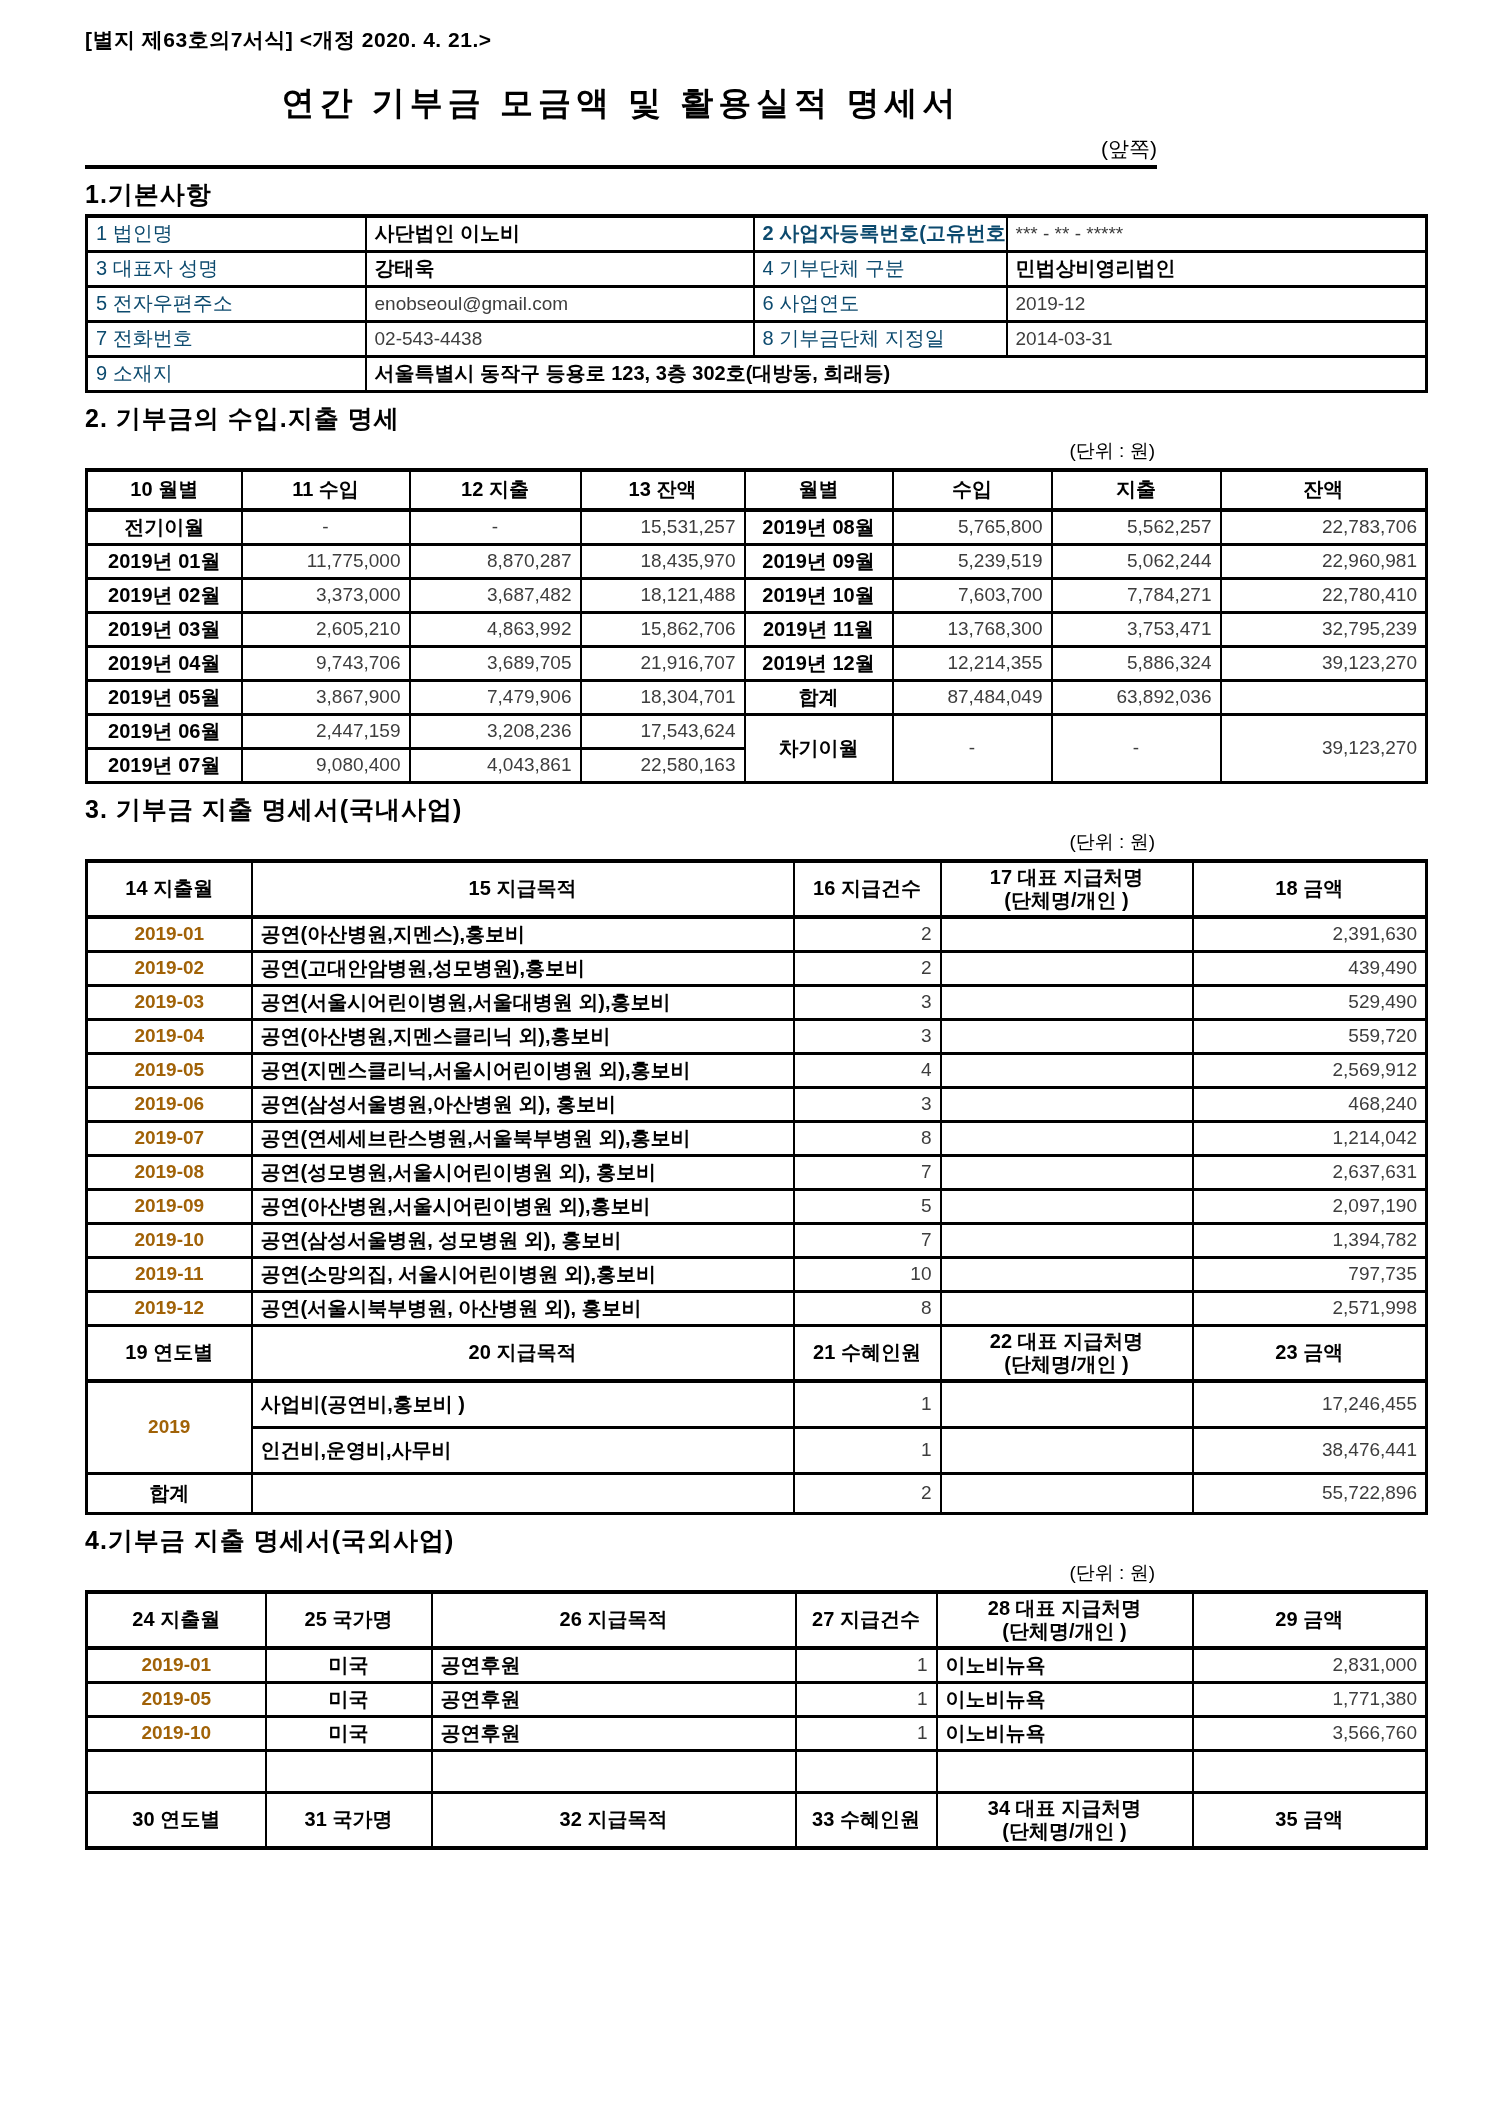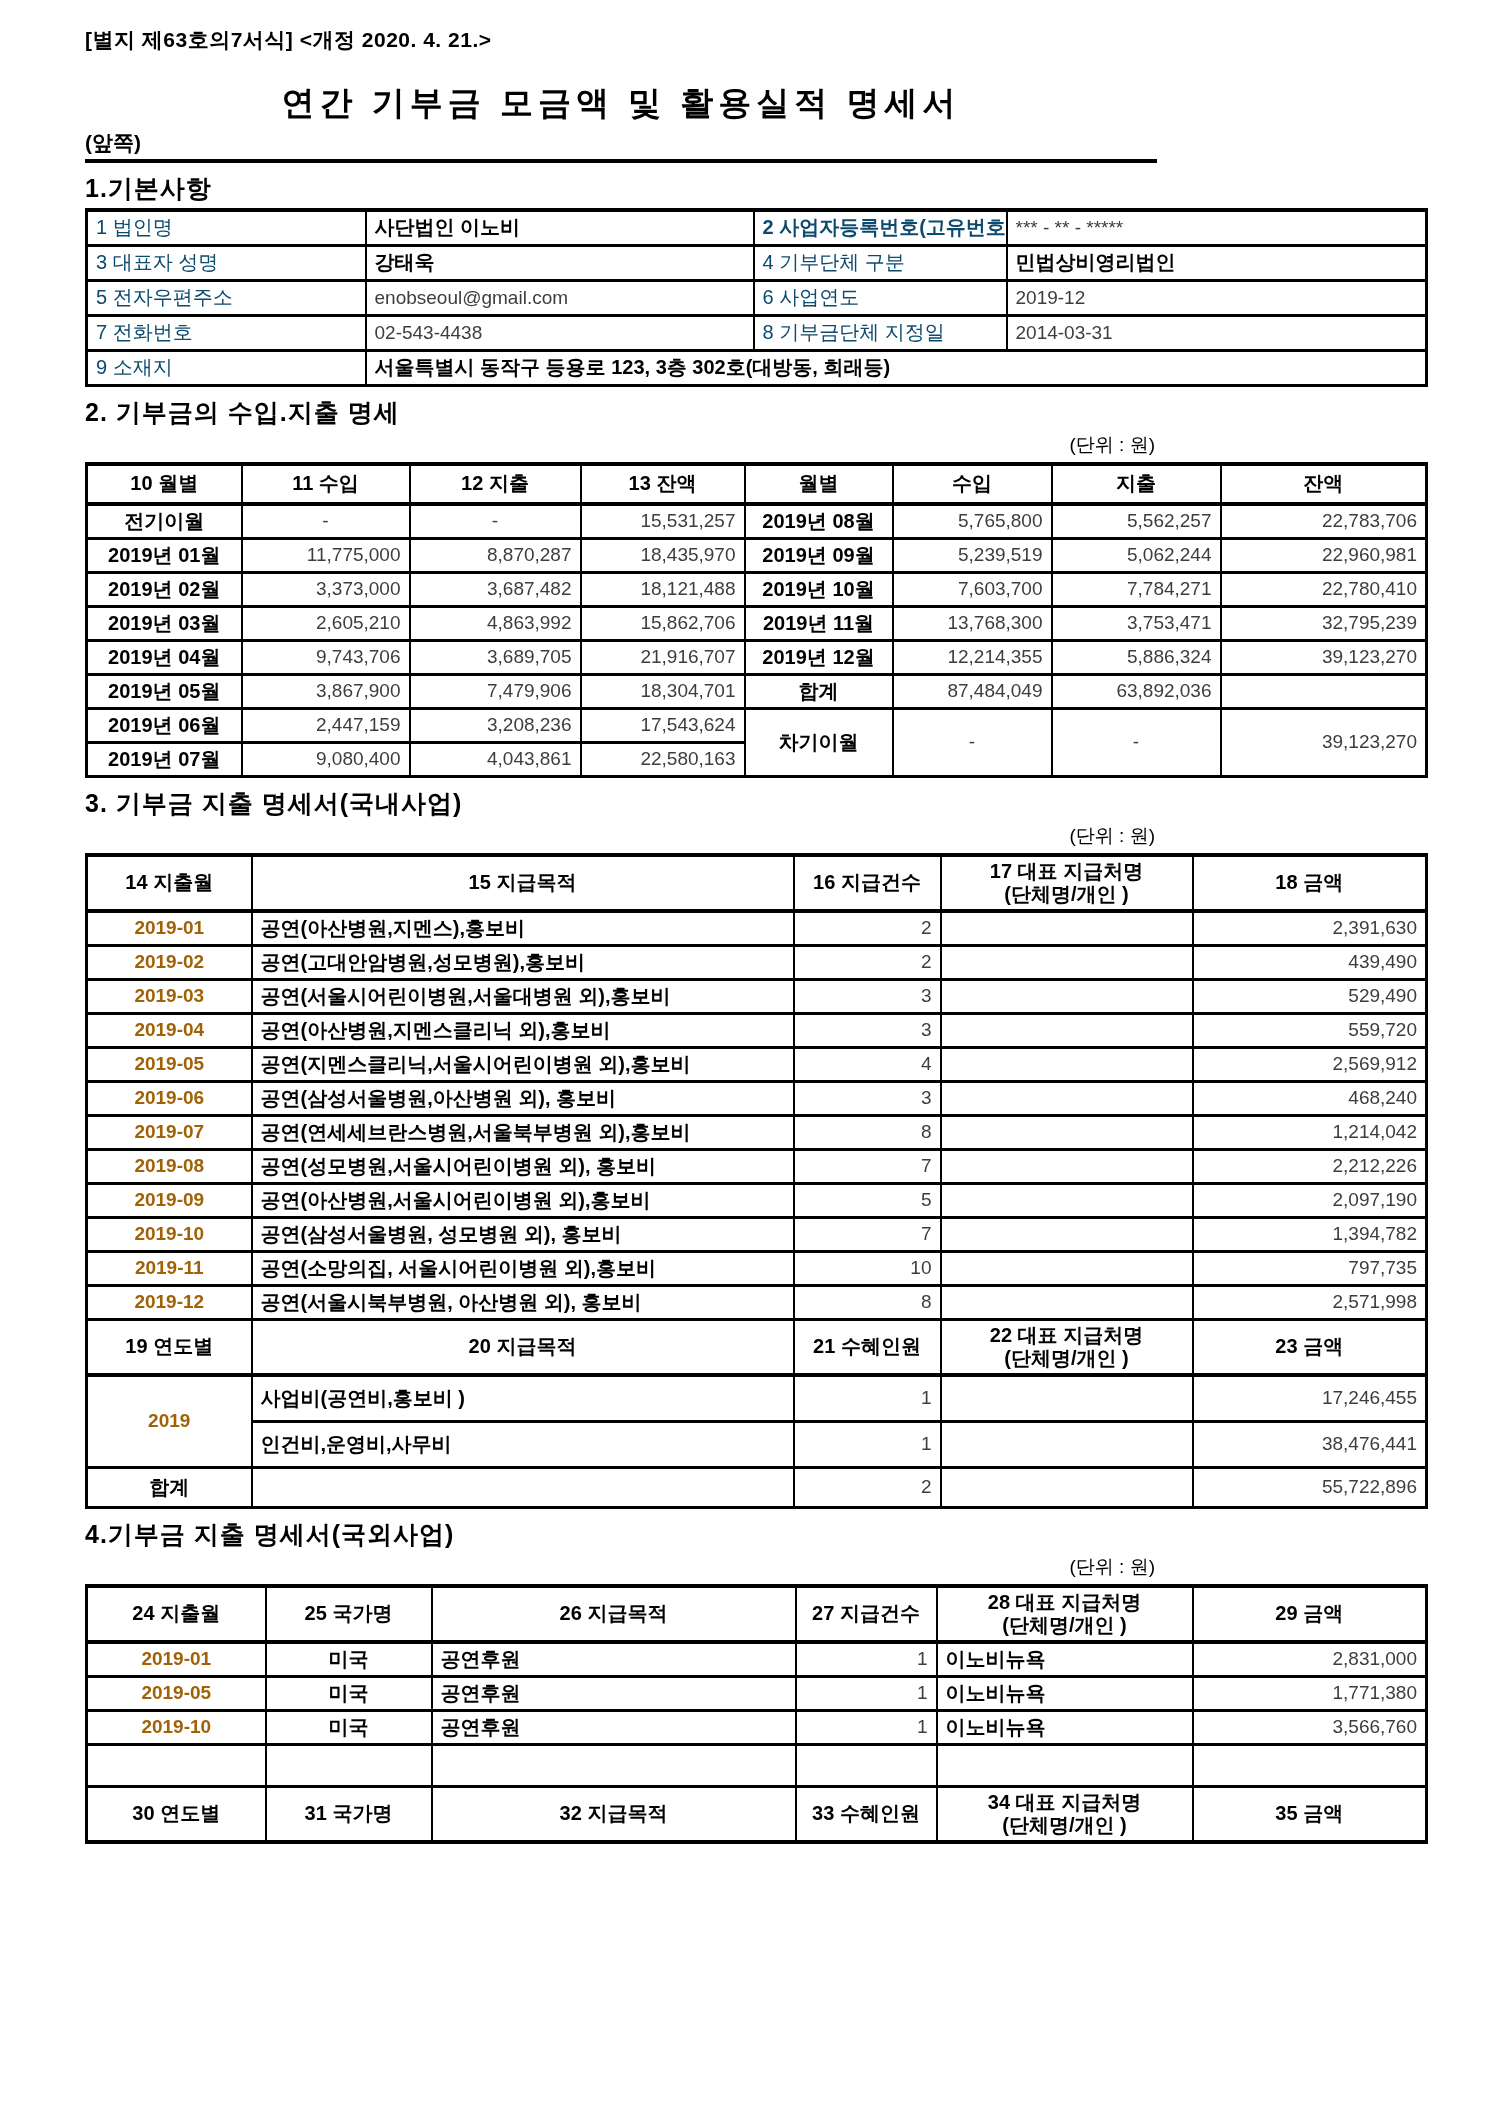--- a/index.html
+++ b/index.html
@@ -5,21 +5,21 @@
   * { box-sizing: border-box; }
   html, body { background:#fff; }
   body {
     width:1500px; height:2120px; margin:0;
     font-family:"Liberation Sans","DejaVu Sans",sans-serif;
     color:#000;
   }
   .content { width:1072px; margin-left:85px; padding-top:26px; }
   .form-ref { font-size:21px; font-weight:bold; letter-spacing:0.5px; }
   .doc-title { font-size:33px; font-weight:bold; text-align:center; letter-spacing:5px; margin:27px 0 0 0; }
-  .front-label { text-align:left; font-size:21px; font-weight:bold; margin-top:3px; }
+  .front-label { text-align:right; font-size:21px; font-weight:normal; margin-top:9px; }
   .top-rule { border-top:4px solid #000; margin-top:2px; }
   h2.sec { font-size:25px; font-weight:bold; margin:9px 0 3px 0; letter-spacing:1px; }
   .unit { text-align:right; font-size:19px; font-weight:normal; margin:2px 2px 4px 0; }
 
   table { width:1340px; border-collapse:collapse; table-layout:fixed; }
   .t { border:3px solid #000; border-top:4px solid #000; margin-bottom:2px; }
   td, th {
     border:2px solid #000; border-top-width:3px; border-bottom-width:3px;
     padding:2px 8px; font-size:20px; overflow:hidden; white-space:nowrap;
     background:#fff;
@@ -275,21 +275,21 @@
       <td class="purpose">공연(연세세브란스병원,서울북부병원 외),홍보비</td>
       <td class="num">8</td>
       <td class="payee"></td>
       <td class="num">1,214,042</td>
     </tr>
     <tr>
       <td class="thin">2019-08</td>
       <td class="purpose">공연(성모병원,서울시어린이병원 외), 홍보비</td>
       <td class="num">7</td>
       <td class="payee"></td>
-      <td class="num">2,212,226</td>
+      <td class="num">2,637,631</td>
     </tr>
     <tr>
       <td class="thin">2019-09</td>
       <td class="purpose">공연(아산병원,서울시어린이병원 외),홍보비</td>
       <td class="num">5</td>
       <td class="payee"></td>
       <td class="num">2,097,190</td>
     </tr>
     <tr>
       <td class="thin">2019-10</td>

